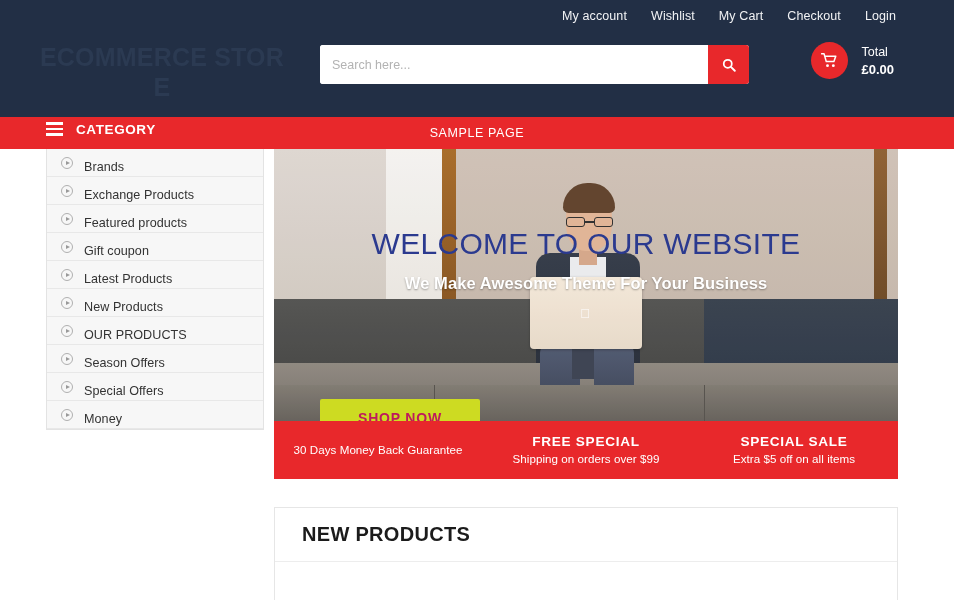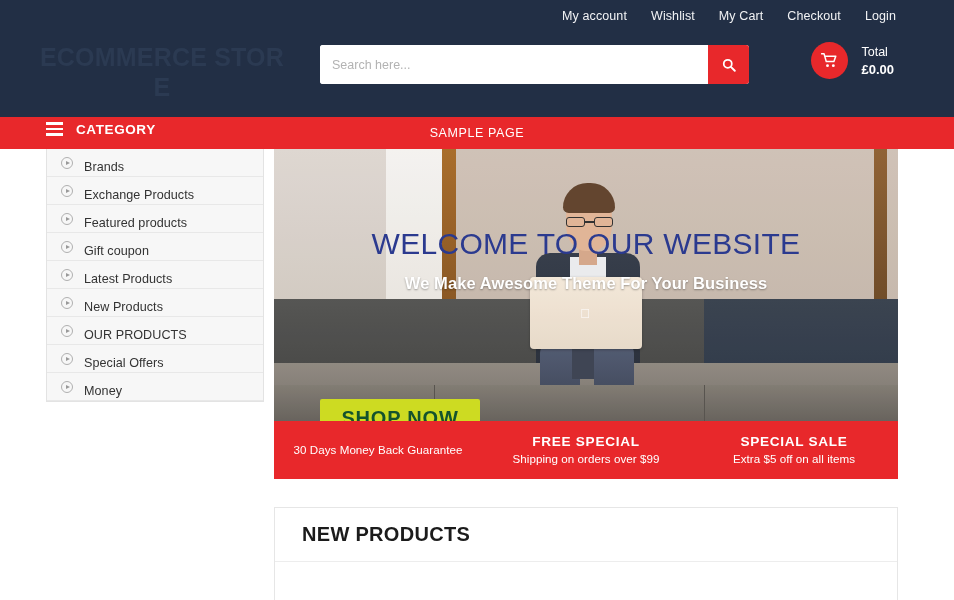--- a/index.html
+++ b/index.html
@@ -211,21 +211,21 @@
     text-align: center;
     color: #ffffff;
     font-size: 16.5px; font-weight: 700; letter-spacing: .1px;
     text-shadow: 0 1px 2px rgba(0,0,0,.35);
   }
   .shopnow {
     position: absolute; left: 46px; top: 250px;
     width: 160px; height: 38px;
     background: #cddb22;
     border: 0; border-radius: 2px;
-    color: #14532d; font-size: 20px; font-weight: 700; letter-spacing: .8px;
+    color: #be185d; font-size: 14px; font-weight: 700; letter-spacing: .8px;
     font-family: "Liberation Sans", sans-serif;
     cursor: pointer;
   }
 
   
   .promo {
     position: absolute; top: 421px; left: 274px;
     width: 624px; height: 58px;
     background: #e8282b;
     display: flex; align-items: center;
@@ -346,20 +346,26 @@
       <span class="sb-icon">
           <i></i>
         </span>
       <span class="sb-label">New Products</span>
     </div>
     <div class="sb-item">
       <span class="sb-icon">
           <i></i>
         </span>
       <span class="sb-label">OUR PRODUCTS</span>
+    </div>
+    <div class="sb-item">
+      <span class="sb-icon">
+          <i></i>
+        </span>
+      <span class="sb-label">Season Offers</span>
     </div>
     <div class="sb-item">
       <span class="sb-icon">
           <i></i>
         </span>
       <span class="sb-label">Special Offers</span>
     </div>
     <div class="sb-item">
       <span class="sb-icon">
           <i></i>

